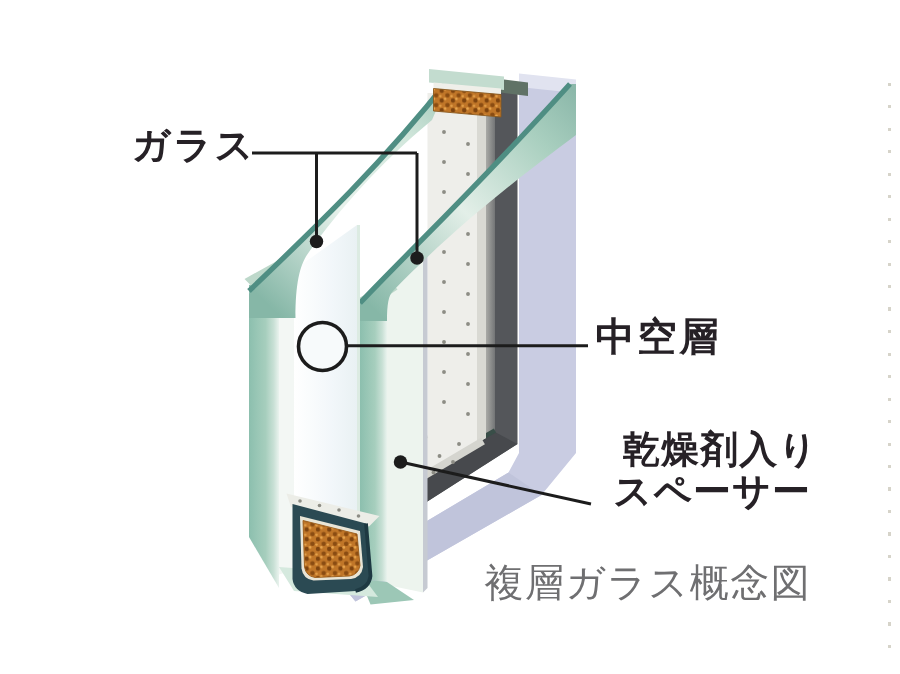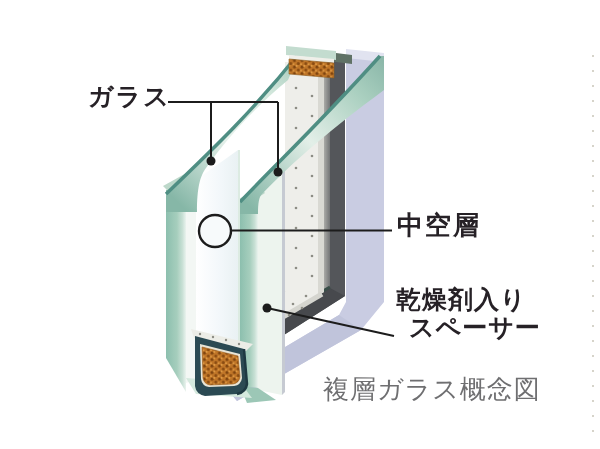--- a/index.html
+++ b/index.html
@@ -8,21 +8,21 @@
     font-family:"DejaVu Serif","Liberation Serif",serif;
   }
   #stage svg{position:absolute;left:0;top:0;}
   .lbl{
     position:absolute;color:#262126;font-weight:bold;white-space:nowrap;
     font-family:"DejaVu Serif","Liberation Serif",serif;
   }
   .lbl-glass{left:88px;top:84px;font-size:25px;letter-spacing:2px;line-height:1;}
   .lbl-air{left:397px;top:212px;font-size:26px;letter-spacing:2px;line-height:1;}
   .lbl-spacer{left:390px;top:286px;font-size:25px;letter-spacing:1px;line-height:28px;}
-  .lbl-spacer .l1{display:block;margin-left:6px;}
+  .lbl-spacer .l1{display:block;margin-left:25px;}
   .lbl-spacer .l2{display:block;margin-left:19px;}
   .caption{
     position:absolute;left:323px;top:376px;font-size:26px;letter-spacing:1px;
     color:#6f6f71;font-weight:normal;line-height:1;white-space:nowrap;
     font-family:"DejaVu Serif","Liberation Serif",serif;
   }
   .edge-dots{
     position:absolute;left:592px;top:55px;width:2px;height:386px;opacity:.85;
     background:repeating-linear-gradient(180deg,#cfccc0 0 2px,transparent 2px 15px);
   }

